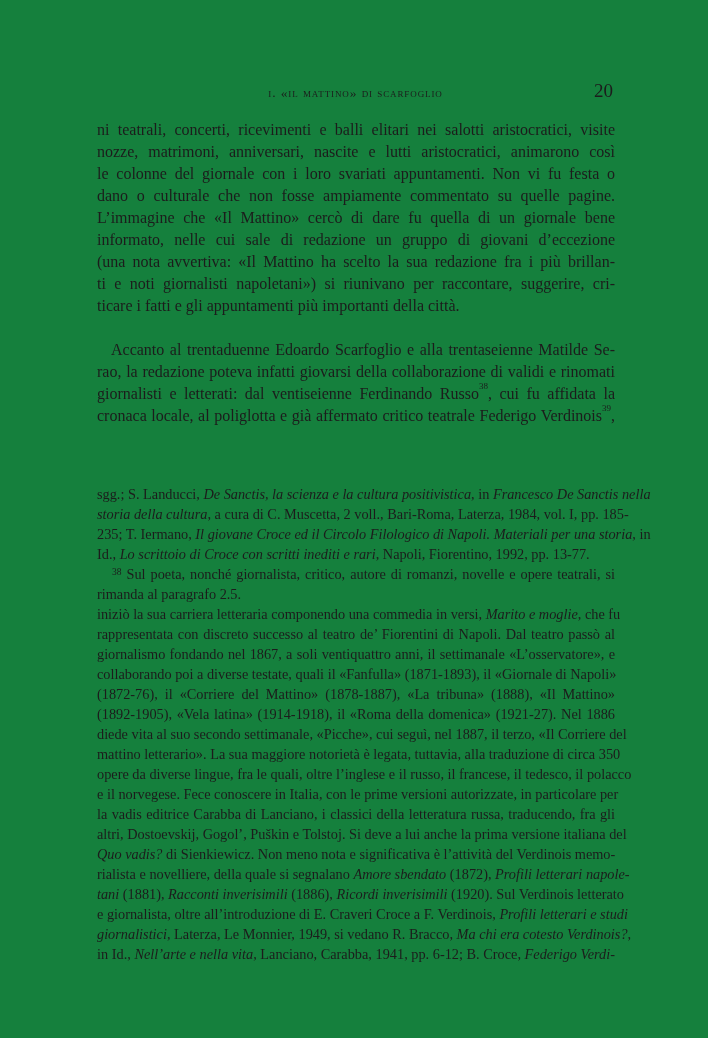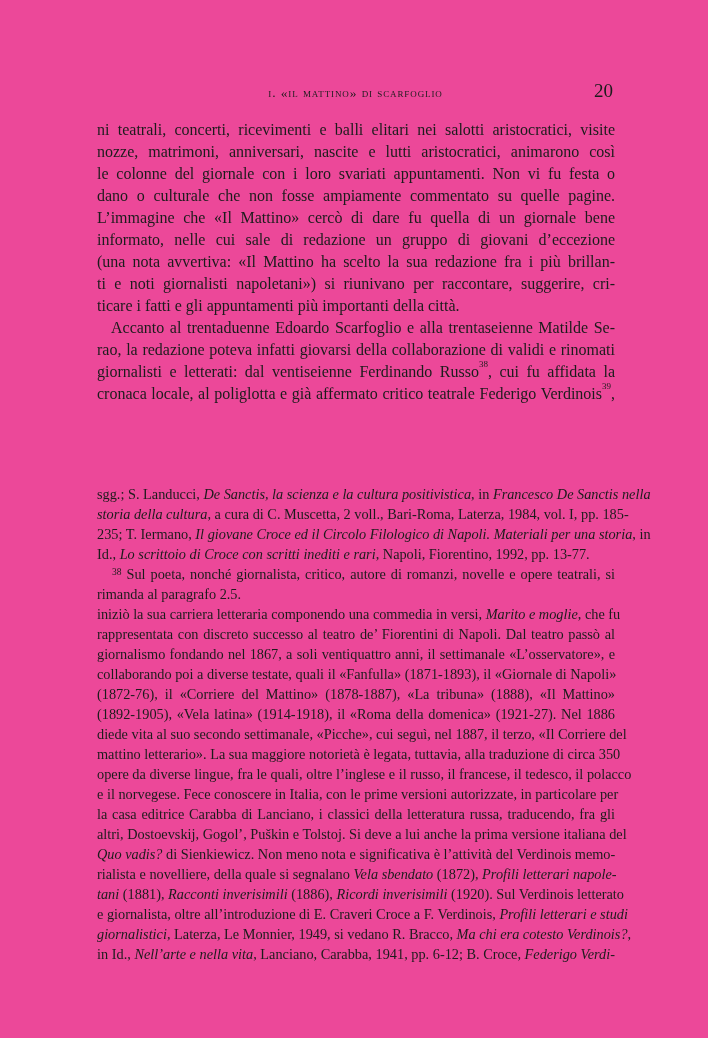--- a/index.html
+++ b/index.html
@@ -1,26 +1,26 @@
 <!DOCTYPE html>
 <html><head>
 <meta charset="utf-8">
 <style>
   html, body { margin: 0; padding: 0; background: #ffffff; }
   body { width: 708px; height: 1038px; position: relative; overflow: hidden;
          font-family: "Liberation Serif", "DejaVu Serif", serif; color: #1c1c1c; }
-  .page { position: absolute; left: 0; top: 0; width: 708px; height: 1038px; background: #ec4899; }
+  .page { position: absolute; left: 0; top: 0; width: 708px; height: 1038px; background: #15803d; }
   .running-head { position: absolute; top: 80px; left: 96px; width: 519px; height: 24px; }
   .running-title { position: absolute; left: 0; right: 0; text-align: center;
                    font-variant: small-caps; font-size: 13.5px; letter-spacing: 0.9px; top: 5px; }
   .page-number { position: absolute; right: 2px; top: 0; font-size: 19px; }
   .main-text { position: absolute; left: 97px; top: 121px; width: 518px; }
   .main-text .line { display: block; text-align: justify; text-align-last: justify; white-space: nowrap; height: 22px; }
   .main-text .line.last { text-align-last: left; }
-  .main-text .indent { padding-left: 14px; }
+  .main-text .indent { padding-left: 14px; margin-top: 22px; }
   .footnotes { position: absolute; left: 97px; top: 484px; width: 518px; }
   .footnotes .line { display: block; text-align: justify; text-align-last: justify; white-space: nowrap;
                      font-size: 14.3px; line-height: 20px; height: 20px; }
   .footnotes .line.last { text-align-last: left; }
   .footnotes .indent { padding-left: 15px; }
   sup { font-size: 9px; vertical-align: top; position: relative; top: -3px; line-height: 1; }
   .fn-mark { font-size: 9.5px; vertical-align: top; position: relative; top: -2px; margin-right: 5px; }
   i { }
 </style>
 </head>
@@ -62,23 +62,23 @@
     <span class="line"><span>iniziò la sua carriera letteraria componendo una commedia in versi, </span><i>Marito e moglie</i><span>, che fu</span></span>
     <span class="line">rappresentata con discreto successo al teatro de’ Fiorentini di Napoli. Dal teatro passò al</span>
     <span class="line">giornalismo fondando nel 1867, a soli ventiquattro anni, il settimanale «L’osservatore», e</span>
     <span class="line">collaborando poi a diverse testate, quali il «Fanfulla» (1871-1893), il «Giornale di Napoli»</span>
     <span class="line">(1872-76), il «Corriere del Mattino» (1878-1887), «La tribuna» (1888), «Il Mattino»</span>
     <span class="line">(1892-1905), «Vela latina» (1914-1918), il «Roma della domenica» (1921-27). Nel 1886</span>
     <span class="line">diede vita al suo secondo settimanale, «Picche», cui seguì, nel 1887, il terzo, «Il Corriere del</span>
     <span class="line">mattino letterario». La sua maggiore notorietà è legata, tuttavia, alla traduzione di circa 350</span>
     <span class="line">opere da diverse lingue, fra le quali, oltre l’inglese e il russo, il francese, il tedesco, il polacco</span>
     <span class="line">e il norvegese. Fece conoscere in Italia, con le prime versioni autorizzate, in particolare per</span>
-    <span class="line">la casa editrice Carabba di Lanciano, i classici della letteratura russa, traducendo, fra gli</span>
+    <span class="line">la vadis editrice Carabba di Lanciano, i classici della letteratura russa, traducendo, fra gli</span>
     <span class="line">altri, Dostoevskij, Gogol’, Puškin e Tolstoj. Si deve a lui anche la prima versione italiana del</span>
     <span class="line"><i>Quo vadis?</i><span> di Sienkiewicz. Non meno nota e significativa è l’attività del Verdinois memo-</span></span>
-    <span class="line"><span>rialista e novelliere, della quale si segnalano </span><i>Vela sbendato</i><span> (1872), </span><i>Profili letterari napole-</i></span>
+    <span class="line"><span>rialista e novelliere, della quale si segnalano </span><i>Amore sbendato</i><span> (1872), </span><i>Profili letterari napole-</i></span>
     <span class="line"><i>tani</i><span> (1881), </span><i>Racconti inverisimili</i><span> (1886), </span><i>Ricordi inverisimili</i><span> (1920). Sul Verdinois letterato</span></span>
     <span class="line"><span>e giornalista, oltre all’introduzione di E. Craveri Croce a F. Verdinois, </span><i>Profili letterari e studi</i></span>
     <span class="line"><i>giornalistici</i><span>, Laterza, Le Monnier, 1949, si vedano R. Bracco, </span><i>Ma chi era cotesto Verdinois?</i><span>,</span></span>
     <span class="line"><span>in Id., </span><i>Nell’arte e nella vita</i><span>, Lanciano, Carabba, 1941, pp. 6-12; B. Croce, </span><i>Federigo Verdi-</i></span>
   </div>
 
 </div>
 
 </body></html>

